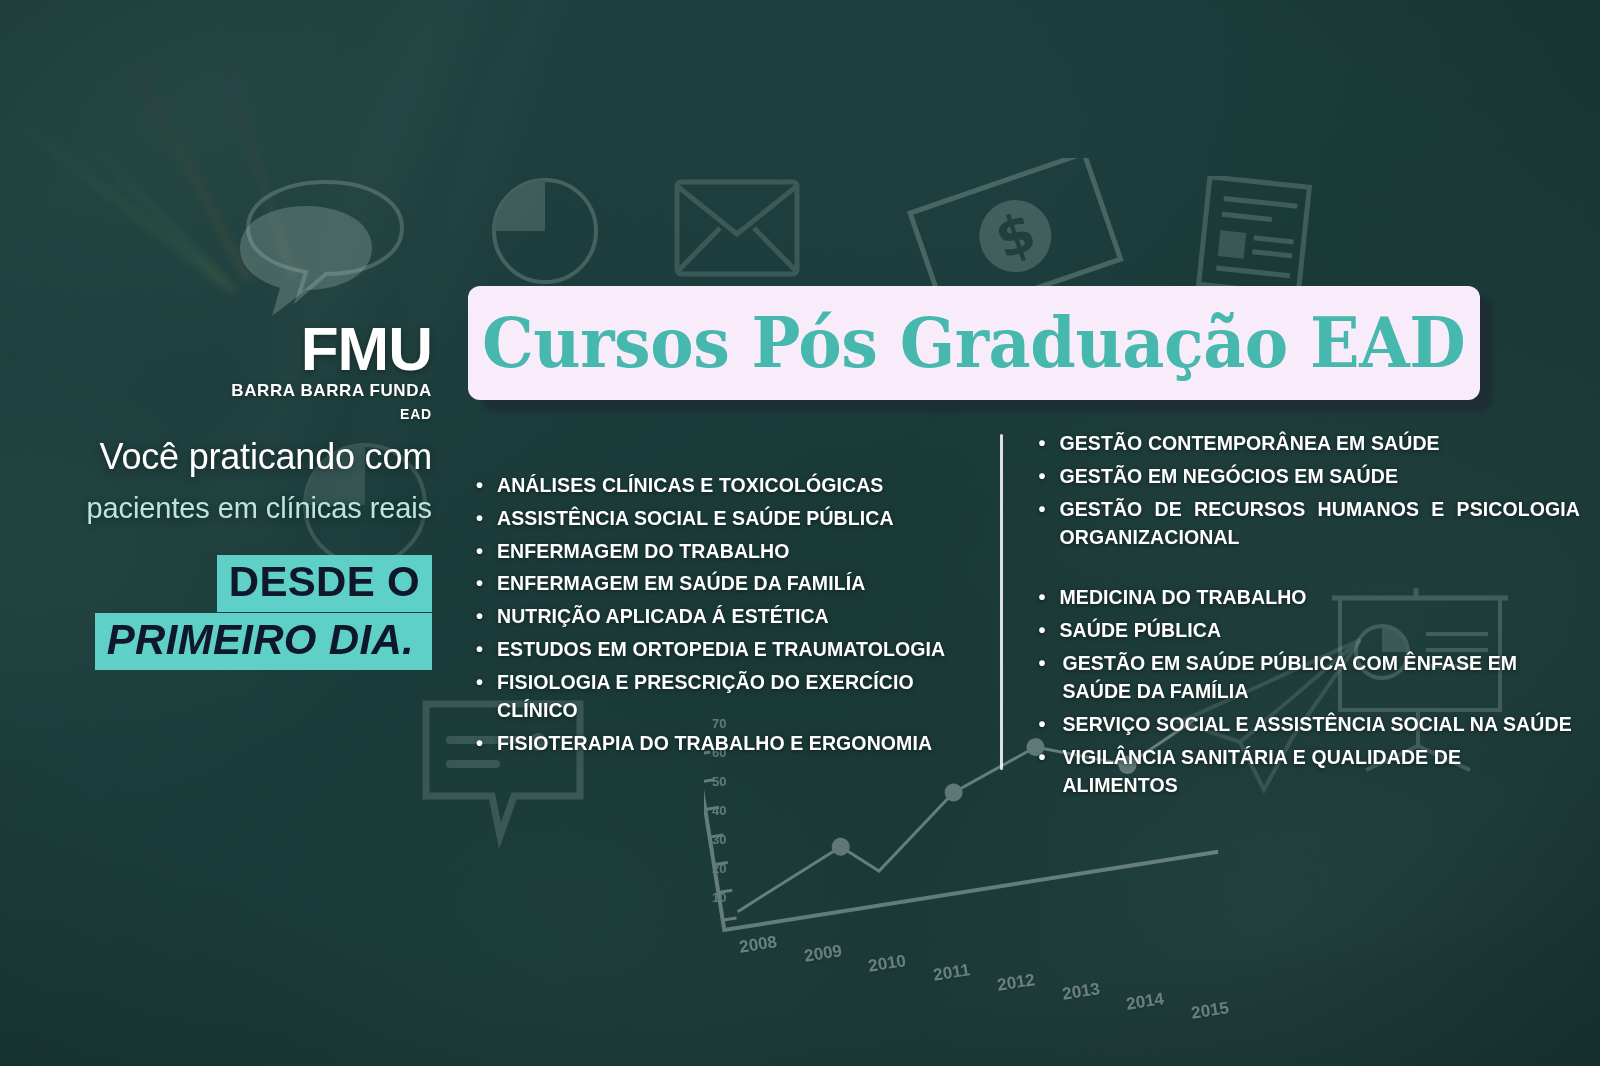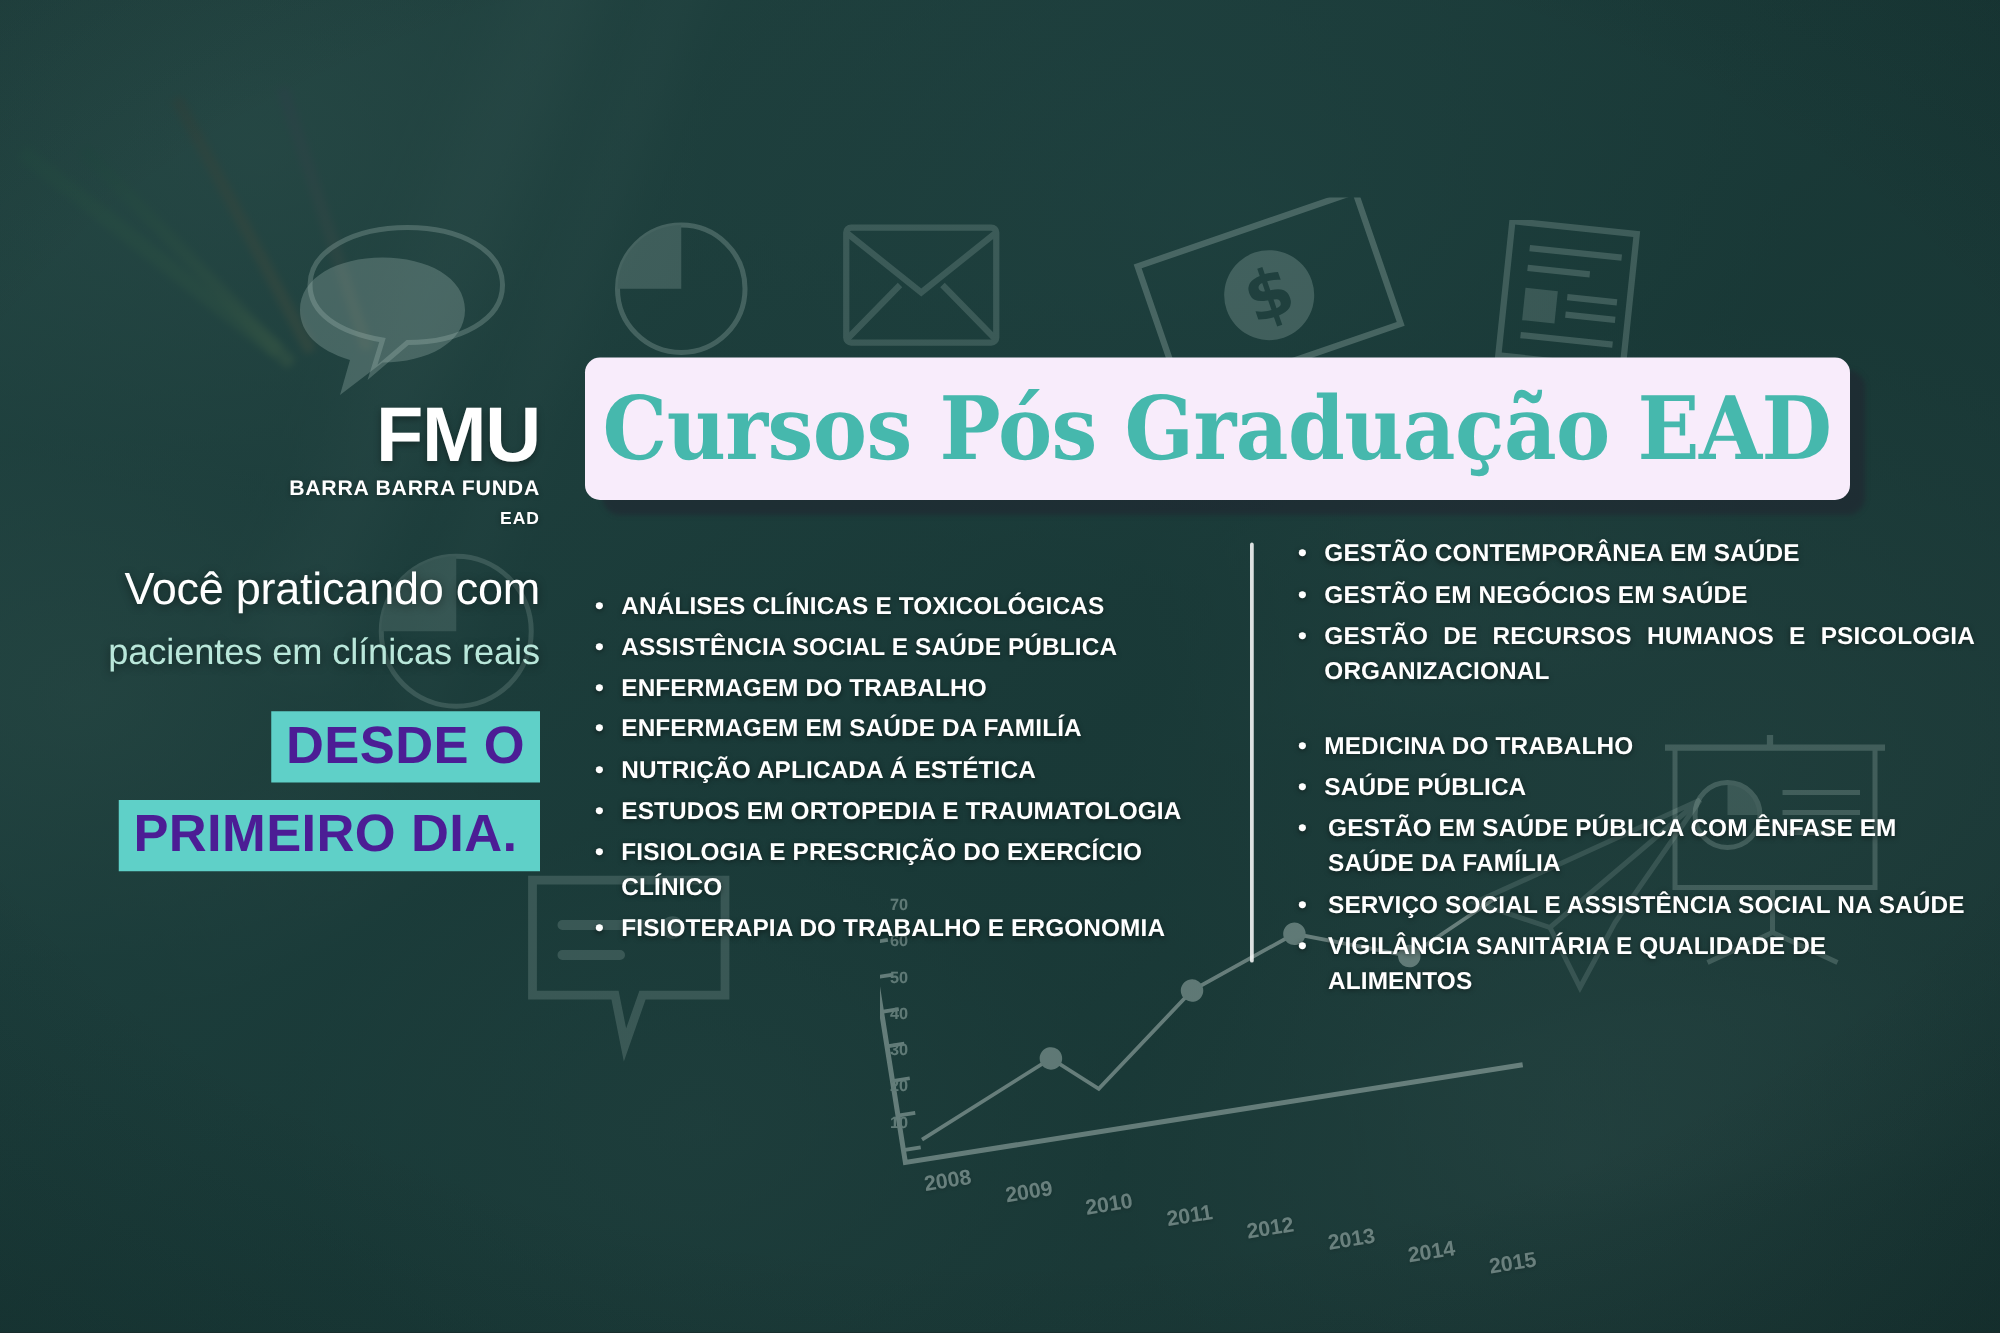--- a/index.html
+++ b/index.html
@@ -106,46 +106,46 @@
     font-weight: 700;
     color: #3dbfc0;
     margin-top: 22px;
     margin-left: 10px;
     text-shadow: 0 2px 8px rgba(0,0,0,.40);
   }
   .tagline1 {
     font-size: 36px;
     font-weight: 400;
     color: #ffffff;
-    margin-top: 28px;
+    margin-top: 14px;
     margin-left: 6px;
     letter-spacing: -0.2px;
     text-shadow: 0 2px 8px rgba(0,0,0,.45);
   }
   .tagline2 {
     font-size: 29px;
     font-weight: 400;
     color: #b9e7da;
     margin-top: 14px;
     margin-left: 10px;
     letter-spacing: -0.1px;
     text-shadow: 0 2px 8px rgba(0,0,0,.45);
   }
   .cta { margin-top: 30px; margin-left: 6px; }
   .cta-line {
     display: inline-block;
     background: #5fd0c8;
-    color: #4c1d95;
+    color: #0f172a;
     font-size: 42px;
     font-weight: 700;
     letter-spacing: 0.3px;
     padding: 6px 12px 8px 12px;
     line-height: 1.02;
   }
-  .cta-line.l2 { margin-top: 14px; padding-right: 18px; }
+  .cta-line.l2 { margin-top: 1px; padding-right: 18px; font-style: italic; }
 
   
   .title-shadow {
     position: absolute;
     left: 482px;
     top: 296px;
     width: 1010px;
     height: 116px;
     background: rgba(36,28,46,0.40);
     border-radius: 14px;

